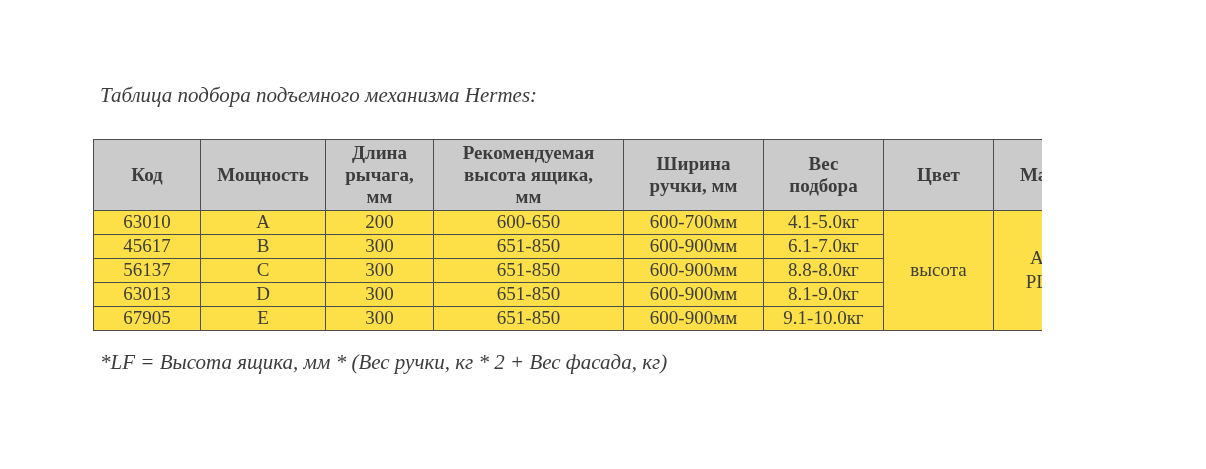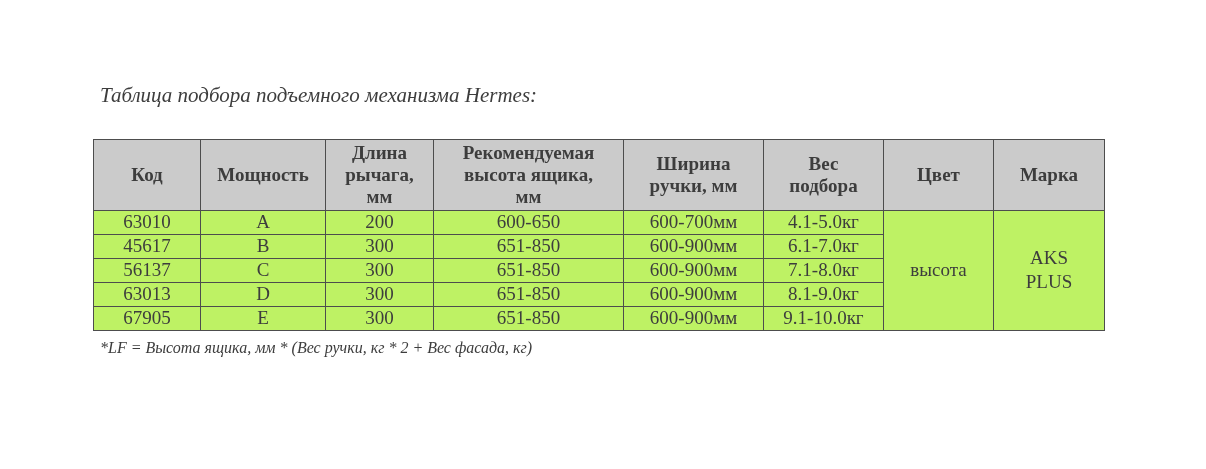--- a/index.html
+++ b/index.html
@@ -1,19 +1,19 @@
 <!DOCTYPE html>
 <html style="--header-bg: #cbcbcb; --border: #4d4d4d; --text: #3d3d3d;"><head>
 <meta charset="utf-8">
 <style>
   * { box-sizing: border-box; }
   html, body { margin: 0; padding: 0; background: #ffffff; }
   .page {
     position: relative;
-    width: 1206px;
+    width: 1042px;
     height: 469px;
     background: #ffffff;
     font-family: "Liberation Serif", "DejaVu Serif", serif;
     color: var(--text, #3d3d3d);
     overflow: hidden;
   }
   .doc-title {
     position: absolute;
     left: 100px;
     top: 83px;
@@ -45,33 +45,33 @@
     font-weight: bold;
     height: 66px;
     line-height: 1.15;
     padding: 2px 4px;
     white-space: pre-line;
   }
   .selection-table td {
     height: 24px;
     padding: 0 2px;
     line-height: 1.15;
-    background: #bef264;
+    background: #fde047;
   }
   .selection-table td.merged-brand {
     white-space: pre-line;
     line-height: 1.25;
   }
   .doc-footnote {
     position: absolute;
     left: 100px;
-    top: 338px;
+    top: 350px;
     margin: 0;
     font-style: italic;
-    font-size: 16px;
+    font-size: 21px;
     line-height: 1.2;
     color: var(--text, #3d3d3d);
     white-space: nowrap;
   }
 </style>
 </head>
 <body>
 
 <div class="page">
 
@@ -125,21 +125,21 @@
         <td>651-850</td>
         <td>600-900мм</td>
         <td>6.1-7.0кг</td>
       </tr>
       <tr>
         <td>56137</td>
         <td>C</td>
         <td>300</td>
         <td>651-850</td>
         <td>600-900мм</td>
-        <td>7.1-8.0кг</td>
+        <td>8.8-8.0кг</td>
       </tr>
       <tr>
         <td>63013</td>
         <td>D</td>
         <td>300</td>
         <td>651-850</td>
         <td>600-900мм</td>
         <td>8.1-9.0кг</td>
       </tr>
       <tr>

